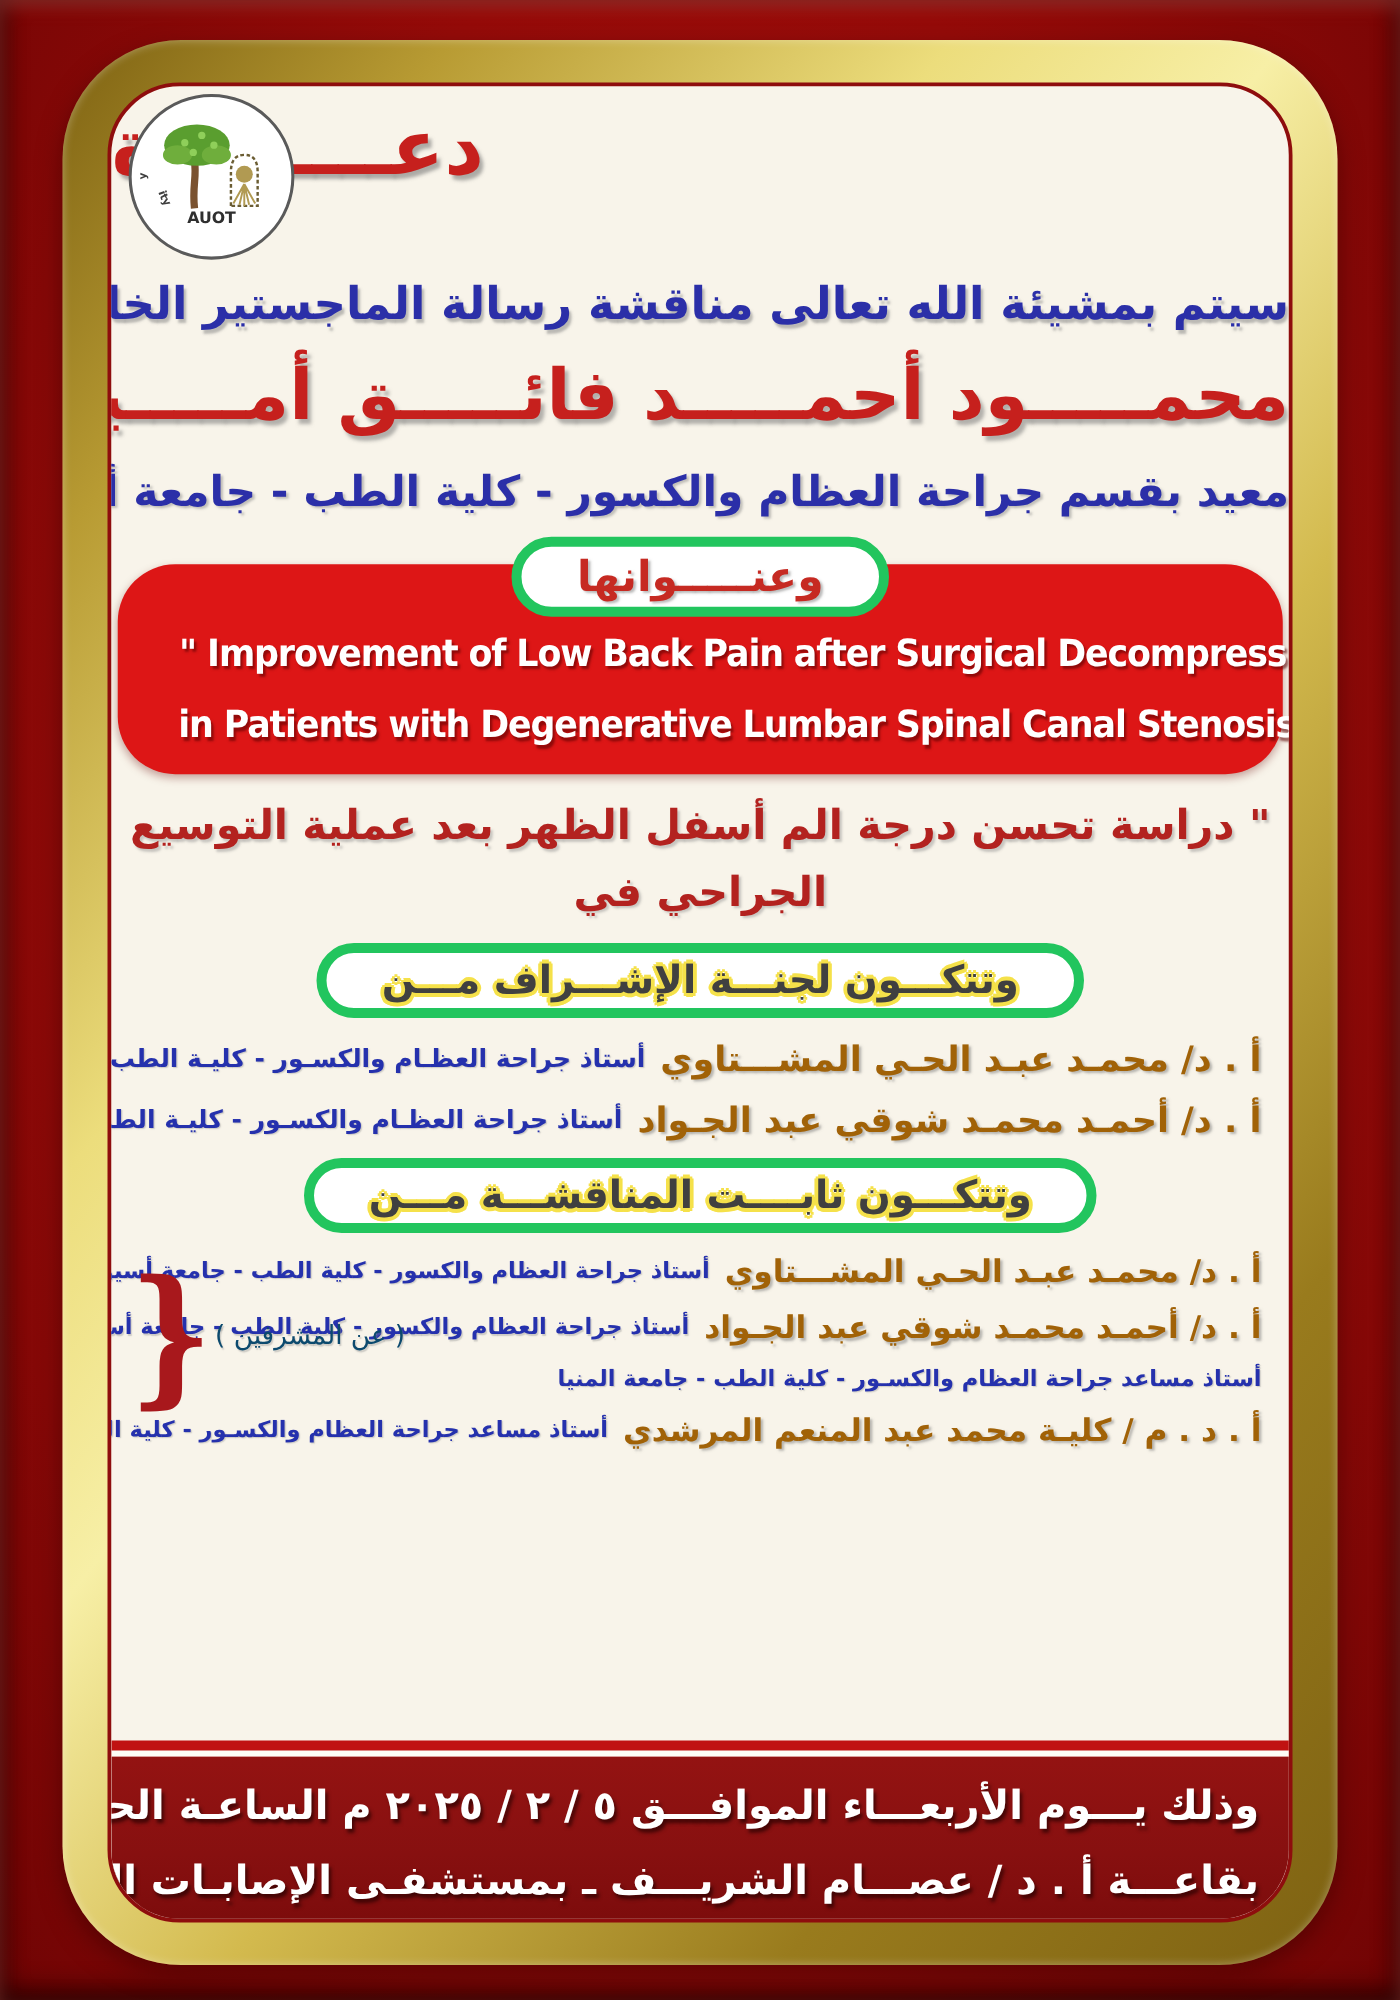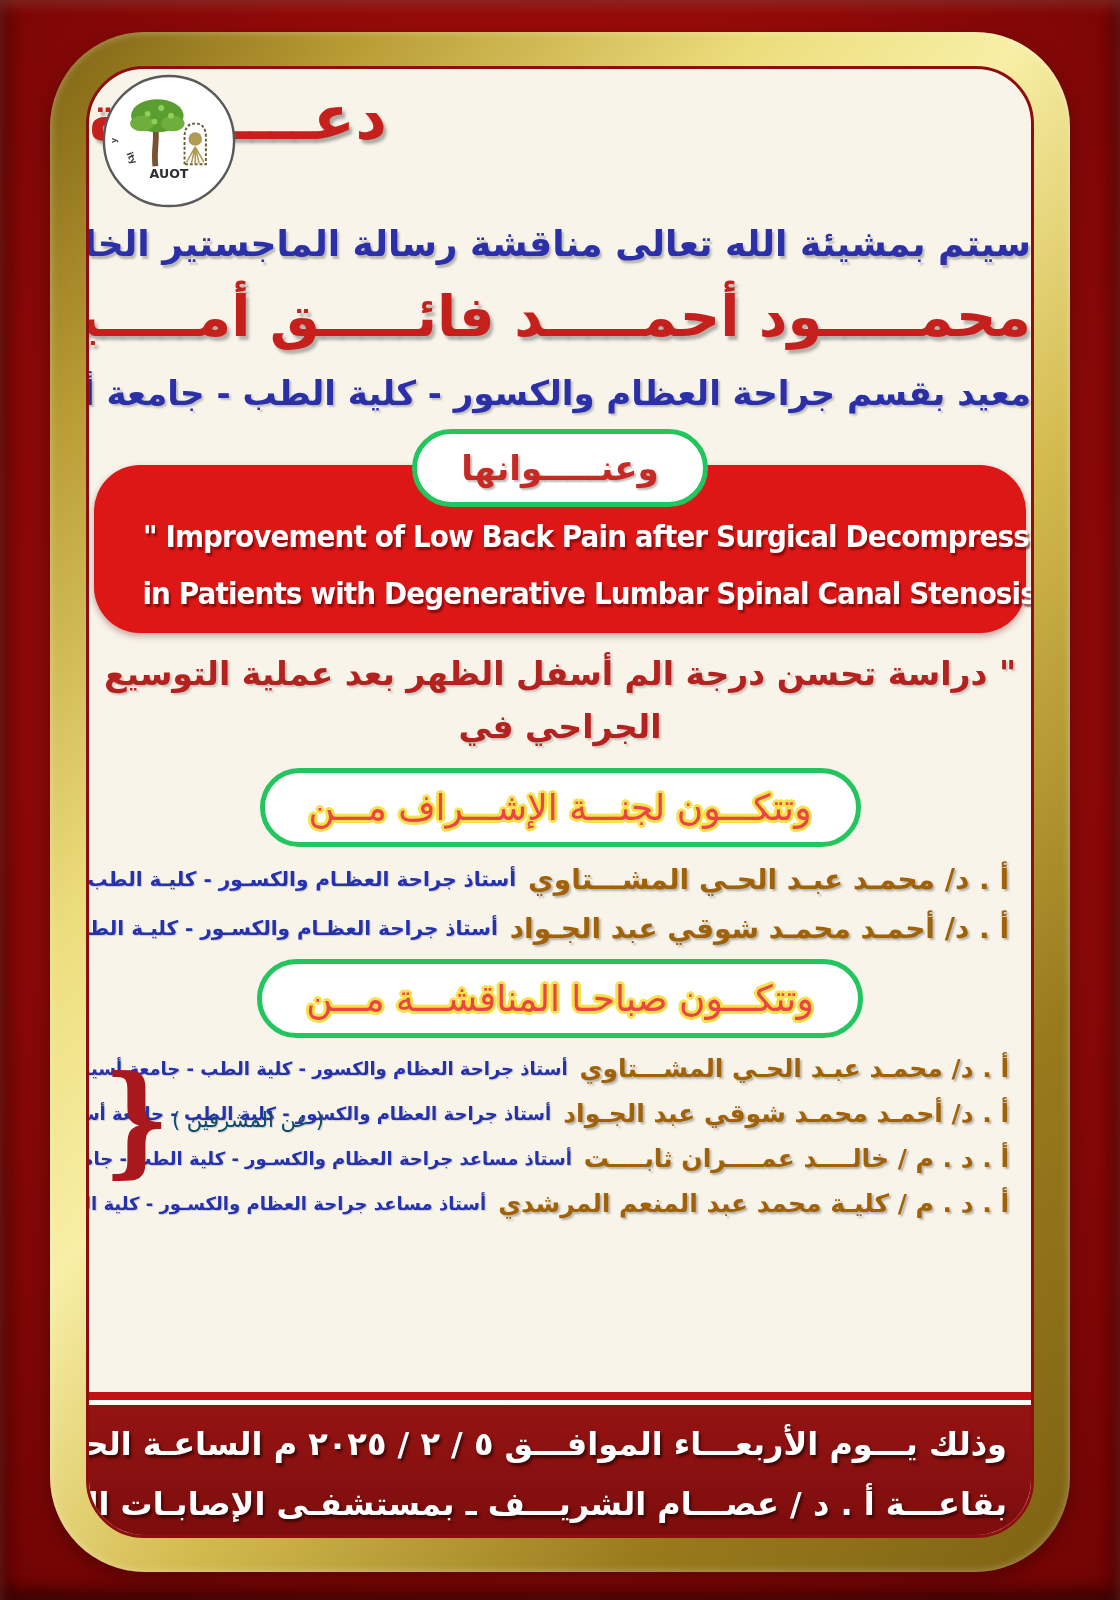--- a/index.html
+++ b/index.html
@@ -28,27 +28,27 @@
   .auot-logo{position:absolute;left:12px;top:4px;}
   .crescent-logo{position:absolute;right:14px;top:-4px;}
   
   .intro-line{text-align:center;font-size:36px;font-weight:bold;color:#2b2fa8;margin-top:4px;
     text-shadow:2px 3px 2px rgba(125,125,125,.5);white-space:nowrap;}
   .doctor-name{text-align:center;font-size:56px;font-weight:bold;color:#c6201d;margin-top:20px;
     text-shadow:3px 4px 3px rgba(110,110,110,.5);white-space:nowrap;}
   .doctor-position{text-align:center;font-size:34px;font-weight:bold;color:#2b2fa8;margin-top:24px;
     text-shadow:2px 2px 2px rgba(125,125,125,.45);white-space:nowrap;}
   
-  .pill{align-self:center;background:#fff;border:5px solid #22c55e;border-radius:999px;
-    padding:14px 44px;position:relative;z-index:2;}
+  .pill{align-self:center;background:#fff;border:8px solid #22c55e;border-radius:999px;
+    padding:4px 44px;position:relative;z-index:2;}
   .pill1{margin-top:16px;margin-bottom:-42px;}
   .pill1 .pill-text{color:#c62a22;font-size:34px;font-weight:bold;
     text-shadow:2px 2px 2px rgba(120,120,120,.5);}
   .pill-yb{margin-top:14px;}
-  .pill-yb .pill-text{color:#ef4444;font-size:36px;font-weight:normal;
+  .pill-yb .pill-text{color:#404040;font-size:31px;font-weight:bold;
     text-shadow:-2px -2px 0 #f5e14a,2px -2px 0 #f5e14a,-2px 2px 0 #f5e14a,2px 2px 0 #f5e14a,
       0 3px 0 #f5e14a,0 -3px 0 #f5e14a,3px 0 0 #f5e14a,-3px 0 0 #f5e14a;}
   
   .banner{align-self:center;width:99%;background:#dd1616;border-radius:46px;
     padding:54px 14px 22px;text-align:center;box-sizing:border-box;
     box-shadow:0 3px 7px rgba(100,0,0,.35);}
   .banner-line{color:#ffffff;font-weight:bold;font-size:30px;letter-spacing:-1px;white-space:nowrap;
     display:inline-block;transform:scaleX(.93);transform-origin:center;
     text-shadow:2px 3px 2px rgba(90,0,0,.6);}
   .banner-line2{margin-top:22px;}
@@ -167,40 +167,39 @@
     <div class="row">
       <span class="m-name">أ . د/ أحمـد محمـد شوقي عبد الجـواد</span>
       <span class="m-title-wrap">
         <span class="m-title">أستاذ جراحة العظـام والكسـور - كليـة الطب -</span>
 
       </span>
     </div>
   </div>
 
   <div class="pill pill-yb">
-    <span class="pill-text">وتتكـــون صباحـا المناقشـــة مـــن</span>
+    <span class="pill-text">وتتكـــون ثابــــت المناقشـــة مـــن</span>
   </div>
 
   <div class="rows disc">
     <div class="brace-wrap">
       <span class="brace-label">( عن المشرفين )</span>
       <span class="brace-char">{</span>
     </div>
     <div class="row">
       <span class="m-name">أ . د/ محمـد عبـد الحـي المشـــتاوي</span>
       <span class="m-title">أستاذ جراحة العظام والكسور - كلية الطب - جامعة أسيوط</span>
       <span class="note"></span>
     </div>
     <div class="row">
       <span class="m-name">أ . د/ أحمـد محمـد شوقي عبد الجـواد</span>
       <span class="m-title">أستاذ جراحة العظام والكسور - كلية الطب - جامعة أسيوط</span>
       <span class="note"></span>
     </div>
     <div class="row">
-      <span class="m-name">أ . د . م / خالــــد عمــــران ثابــــت</span>
       <span class="m-title">أستاذ مساعد جراحة العظام والكسـور - كلية الطب - جامعة المنيا</span>
 
     </div>
     <div class="row">
       <span class="m-name">أ . د . م / كليـة محمد عبد المنعم المرشدي</span>
       <span class="m-title">أستاذ مساعد جراحة العظام والكسـور - كلية الطب - جامعة أسيوط</span>
 
     </div>
   </div>
 

